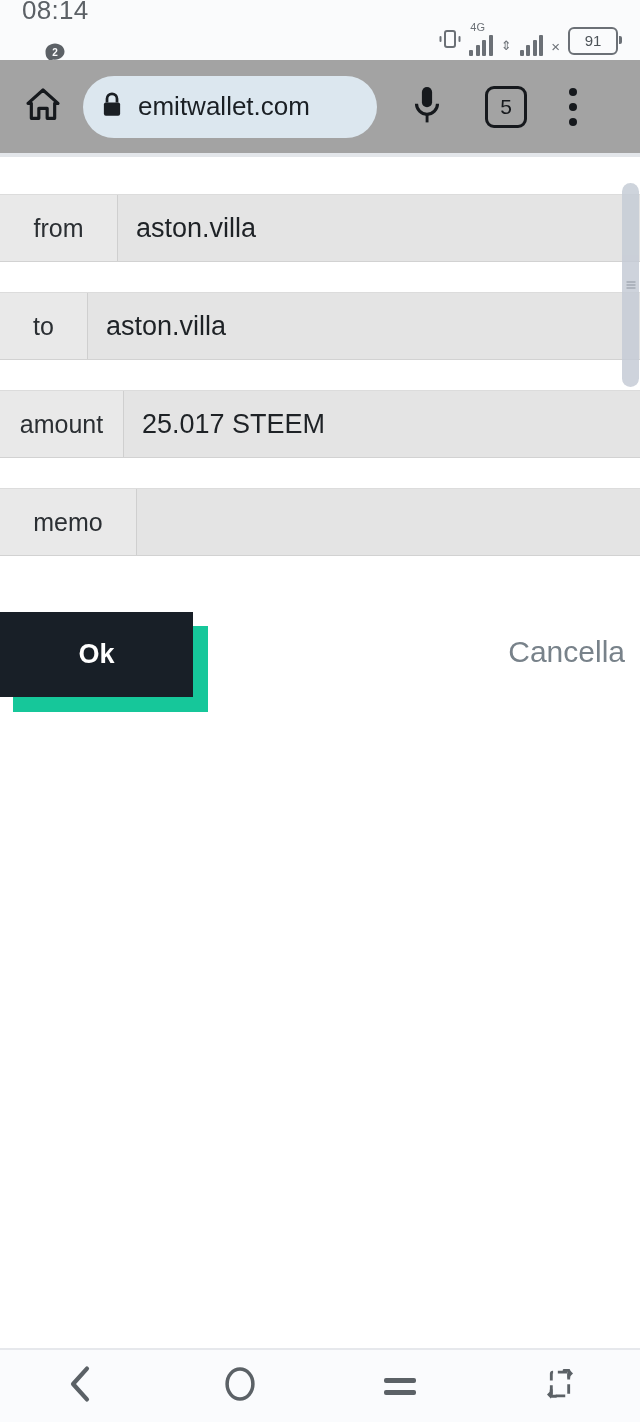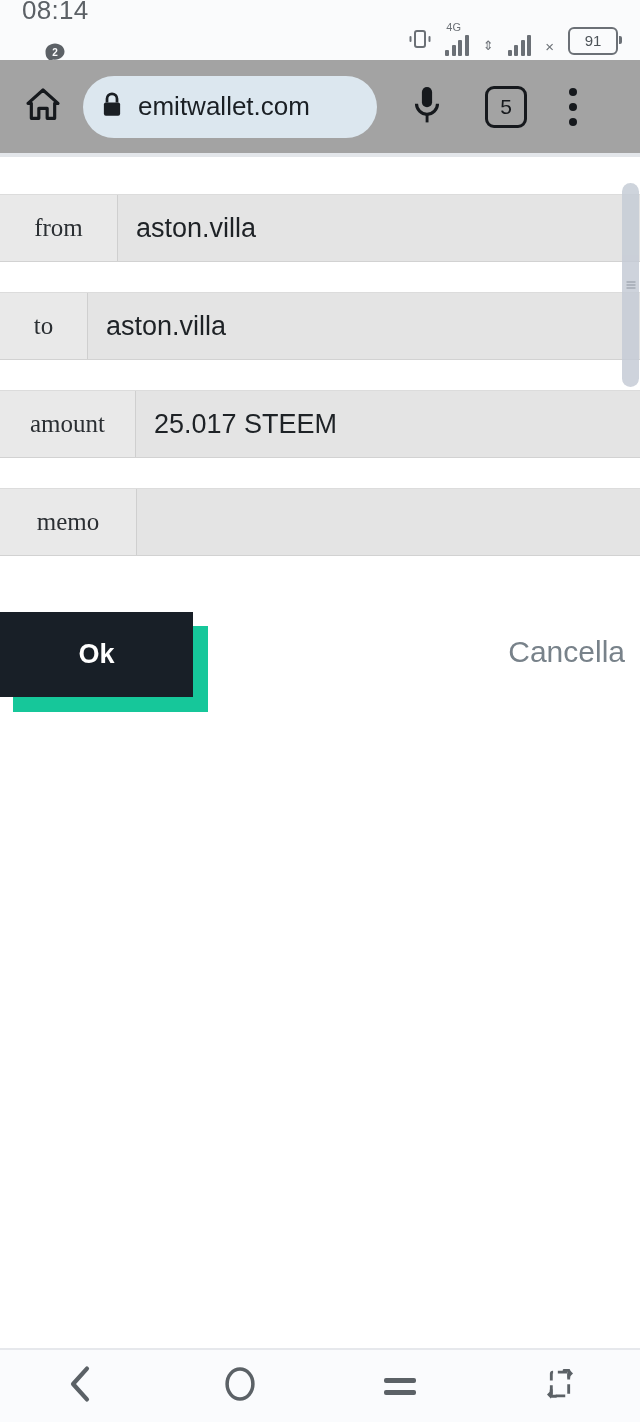--- a/index.html
+++ b/index.html
@@ -41,21 +41,21 @@
   }
   .notif-badge {
     position: relative;
     width: 24px; height: 24px;
     display: block;
   }
   .notif-badge svg { display: block; }
   .status-right {
     display: flex;
     align-items: flex-end;
-    gap: 12px;
+    gap: 6px;
   }
   .vibrate-icon { display: block; margin-bottom: 2px; }
   .signal-group {
     position: relative;
     display: flex;
     align-items: flex-end;
   }
   .net-label {
     position: absolute;
     top: -13px;
@@ -225,39 +225,39 @@
   }
   .field-label {
     flex: 0 0 auto;
     background: #e9e9e9;
     border-right: 1px solid #cfcfcf;
     display: flex;
     align-items: center;
     justify-content: center;
     font-size: 25px;
     color: #2b2f33;
-    font-family: Liberation Serif, serif;
+    font-family: Liberation Sans, sans-serif;
     box-sizing: border-box;
   }
   .field-value {
     flex: 1 1 auto;
     background: #e4e4e4;
     display: flex;
     align-items: center;
     padding-left: 18px;
     font-size: 27px;
     color: #1e2226;
     font-family: "Liberation Sans", sans-serif;
     box-sizing: border-box;
     overflow: hidden;
     white-space: nowrap;
   }
   .row-from .field-label { width: 118px; }
   .row-to   .field-label { width: 88px; }
-  .row-amount .field-label { width: 136px; }
+  .row-amount .field-label { width: 124px; }
   .row-memo .field-label { width: 137px; }
 
   
   .scrollbar {
     position: absolute;
     top: 26px;
     right: 1px;
     width: 17px;
     height: 204px;
     background: #c6ccd6;

